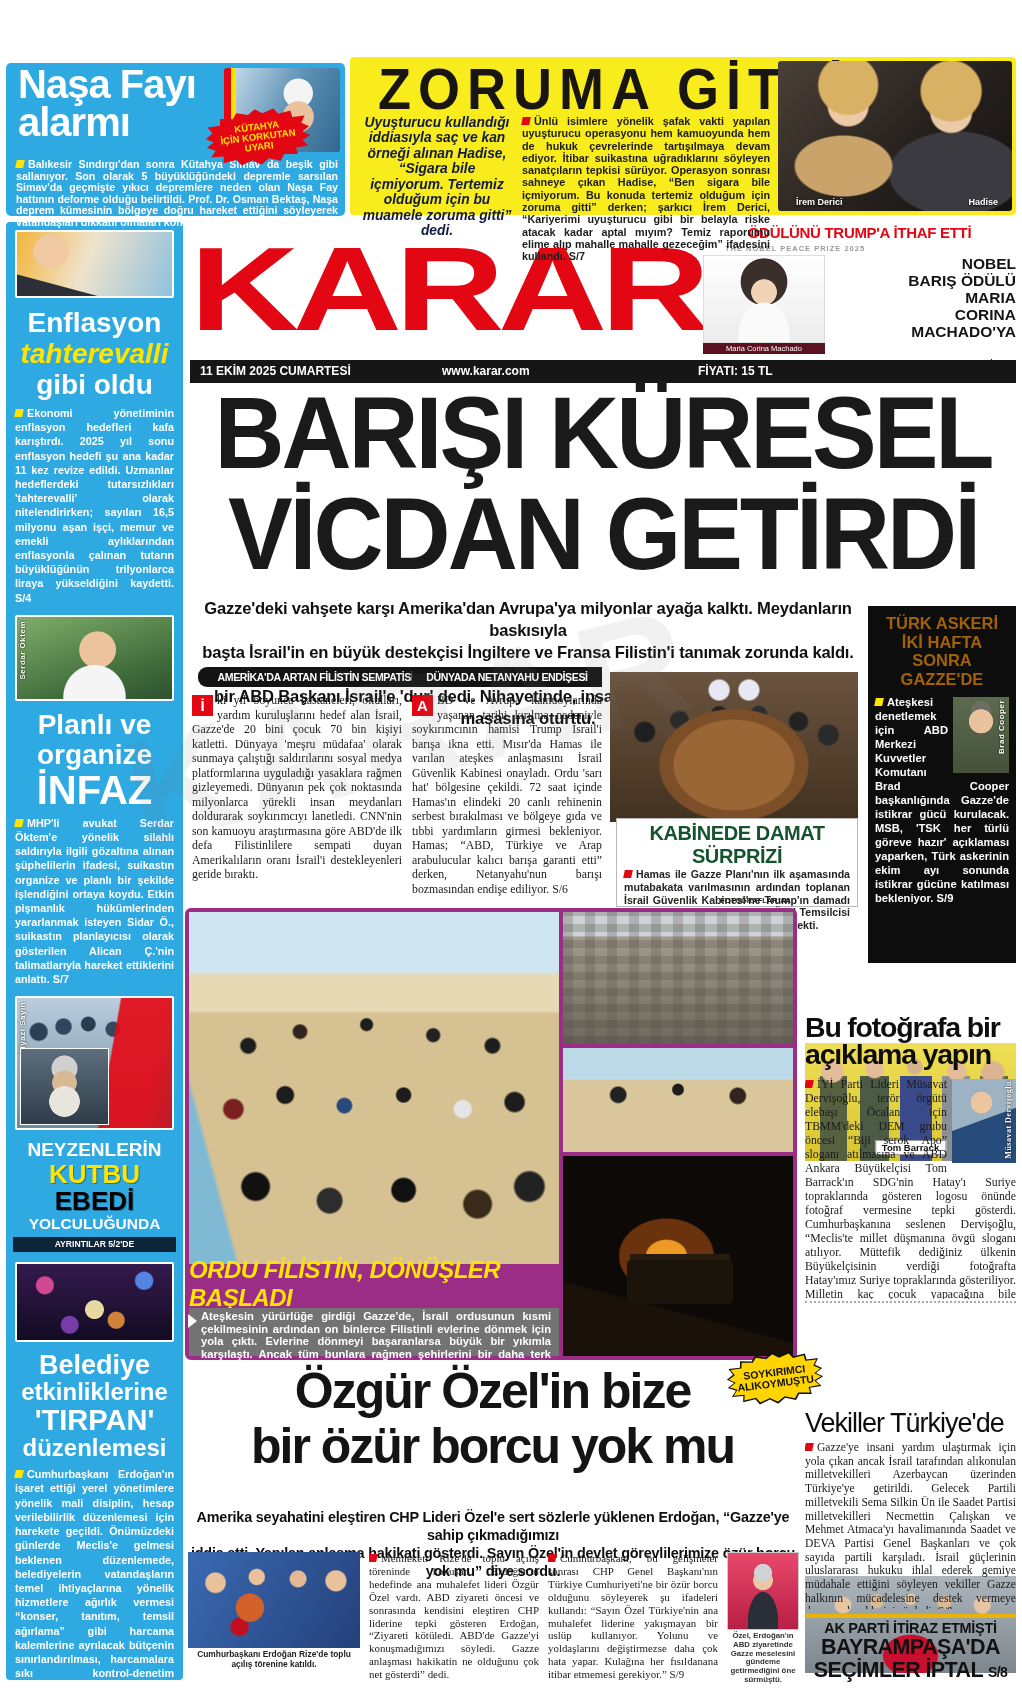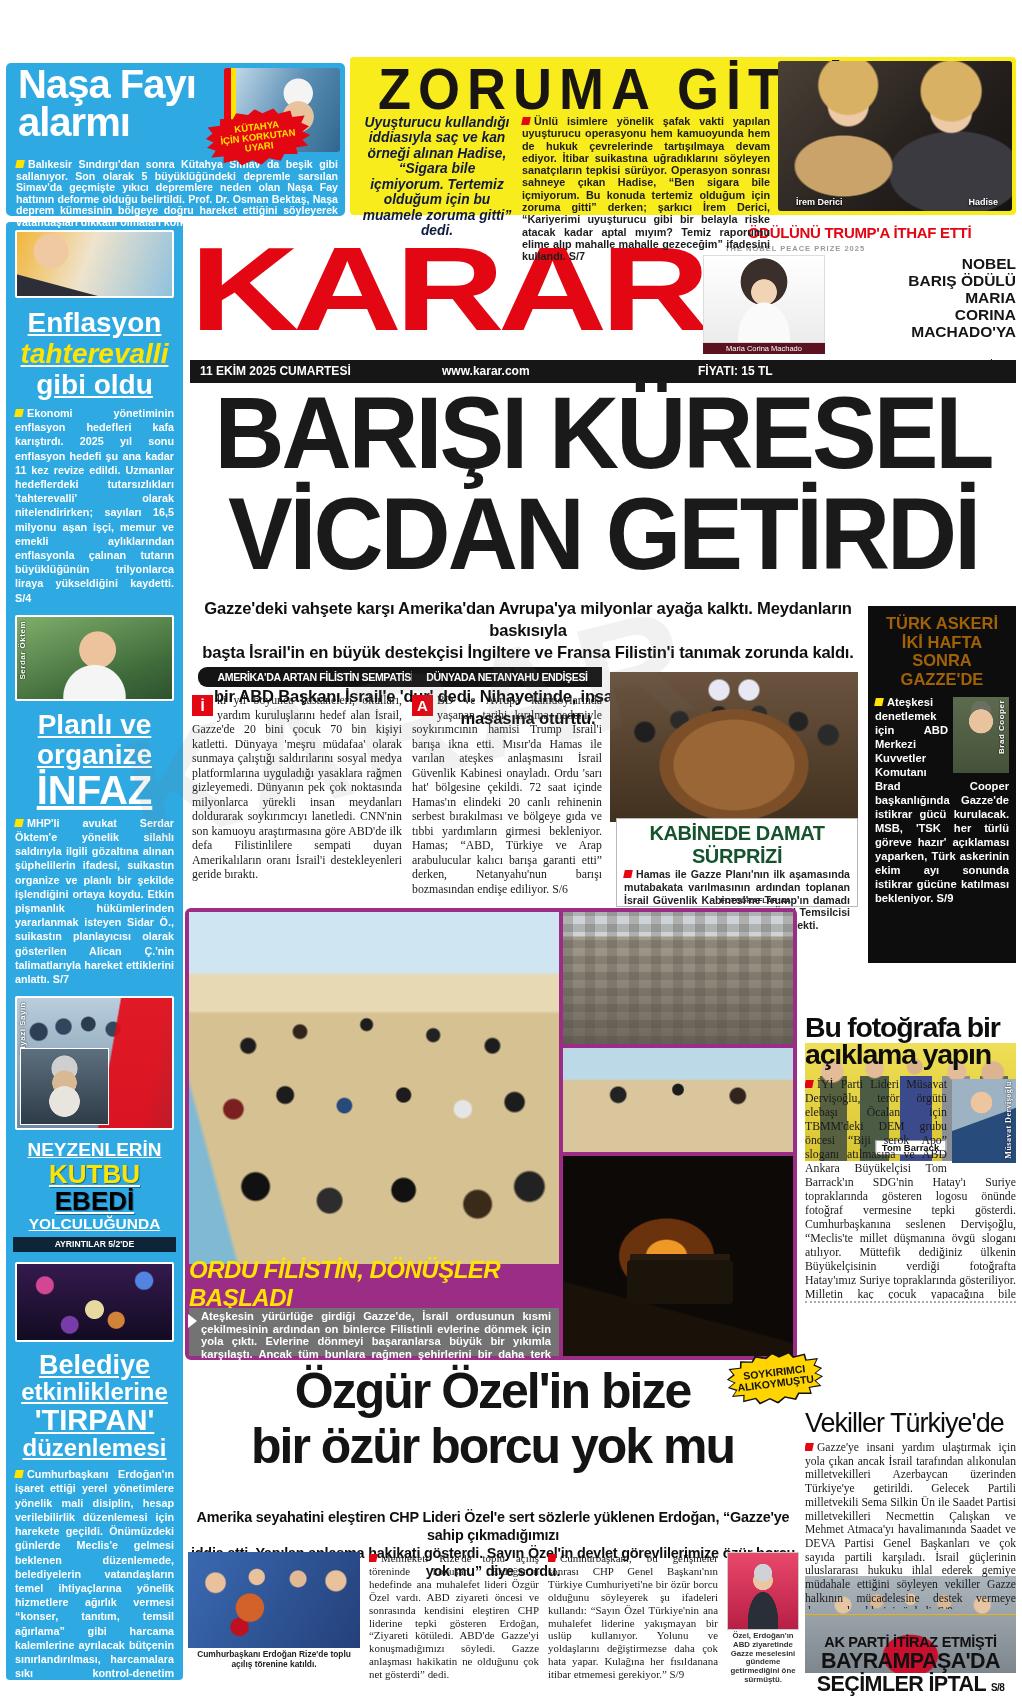--- a/index.html
+++ b/index.html
@@ -49,21 +49,21 @@
      radial-gradient(circle at 30% 30%,#eec9a6 0 10%,rgba(0,0,0,0) 11%),
      radial-gradient(circle at 74% 34%,#eccaa8 0 10%,rgba(0,0,0,0) 11%),
      radial-gradient(ellipse at 28% 70%,#caa36b 0 20%,rgba(0,0,0,0) 21%),
      radial-gradient(ellipse at 76% 75%,#3a3a40 0 26%,rgba(0,0,0,0) 27%),
      linear-gradient(135deg,#4a4036,#241f1c 60%,#15120f);}
 
   
   .sb{left:6px;top:222px;width:177px;height:1458px;background:#2fa9e1;border-radius:4px;
       padding:8px 9px;box-sizing:border-box;}
   .sb .photo{border:2px solid #fff;border-radius:2px;margin-bottom:9px;}
-  .sb-h{color:#fff;font-weight:900;text-align:center;margin-bottom:6px;text-decoration:underline;}
+  .sb-h{color:#fff;font-weight:900;text-align:center;margin-bottom:6px;}
   .sb-body{color:#fff;font-weight:700;font-size:10.8px;line-height:14.2px;margin-bottom:10px;}
   .ph-market{height:64px;background:
      radial-gradient(circle at 22% 30%,#f0c9a2 0 13%,rgba(0,0,0,0) 14%),
      linear-gradient(15deg,#2e2e38 0 20%,rgba(0,0,0,0) 21%),
      linear-gradient(110deg,#f2b53a,#efe3cc 45%,#8fc1dd);}
   .ph-oktem{height:82px;background:
      radial-gradient(ellipse at 50% 98%,#f5f5f5 0 28%,rgba(0,0,0,0) 29%),
      radial-gradient(circle at 52% 40%,#ecc39c 0 19%,rgba(0,0,0,0) 20%),
      linear-gradient(160deg,#7fae6b,#3f6b3a 70%,#2e5230);}
   .ph-funeral{height:130px;background:
@@ -223,24 +223,24 @@
      radial-gradient(circle at 84% 30%,#e6c5a2 0 4%,rgba(0,0,0,0) 5%),
      radial-gradient(ellipse at 50% 82%,#c8102e 0 18%,rgba(0,0,0,0) 19%),
      linear-gradient(#aeb6bd,#7d858d);}
   .sburst{left:727px;top:1352px;width:96px;height:52px;z-index:6;transform:rotate(-7deg);background:#111;
      clip-path:polygon(50% 0%,57% 9%,68% 3%,72% 13%,84% 10%,85% 22%,97% 22%,93% 34%,100% 42%,93% 50%,100% 58%,92% 65%,97% 76%,85% 77%,86% 89%,73% 86%,69% 97%,58% 90%,50% 100%,42% 90%,31% 97%,27% 86%,14% 89%,15% 77%,3% 76%,8% 65%,0% 58%,7% 50%,0% 42%,7% 34%,3% 22%,15% 22%,16% 10%,28% 13%,32% 3%,43% 9%);}
   .sburst-in{position:absolute;inset:2px;background:#ffd400;display:flex;align-items:center;justify-content:center;
      clip-path:polygon(50% 0%,57% 9%,68% 3%,72% 13%,84% 10%,85% 22%,97% 22%,93% 34%,100% 42%,93% 50%,100% 58%,92% 65%,97% 76%,85% 77%,86% 89%,73% 86%,69% 97%,58% 90%,50% 100%,42% 90%,31% 97%,27% 86%,14% 89%,15% 77%,3% 76%,8% 65%,0% 58%,7% 50%,0% 42%,7% 34%,3% 22%,15% 22%,16% 10%,28% 13%,32% 3%,43% 9%);
      font-size:10.5px;line-height:1.05;font-weight:900;color:#111;text-align:center;}
   .mps-head{top:1408px;font-size:27px;font-weight:500;color:#0d0d0d;letter-spacing:-1px;}
   .mps-body{top:1441px;height:168px;overflow:hidden;font-size:11.6px;line-height:13.7px;color:#1a1a1a;}
-  .bayram{top:1614px;border-top:1px solid #eab308;padding-top:19px;text-align:center;}
+  .bayram{top:1614px;border-top:4px solid #eab308;padding-top:2px;text-align:center;}
   .by-kick{font-size:14.5px;font-weight:900;color:#111;letter-spacing:-.3px;}
   .by-title{font-size:21.5px;line-height:23px;font-weight:900;color:#111;letter-spacing:-.6px;}
-  .by-page{font-size:10px;font-weight:900;margin-top:46px;}
+  .by-page{font-size:14px;font-weight:900;margin-top:46px;}
 
   
   .oz-head{left:185px;top:1364px;width:615px;text-align:center;font-size:50px;line-height:1.1;
            font-weight:900;color:#141414;letter-spacing:-2px;}
   .oz-stand{left:188px;top:1508px;width:610px;text-align:center;font-size:14.4px;line-height:18px;
             font-weight:700;color:#0f0f0f;letter-spacing:-.2px;}
   .oz-row{left:188px;top:1552px;width:612px;display:flex;gap:9px;}
   .oz-photo-col{width:172px;flex:none;}
   .ph-erdogan{height:96px;background:
      radial-gradient(circle at 16% 32%,#e9c19b 0 6%,rgba(0,0,0,0) 7%),

